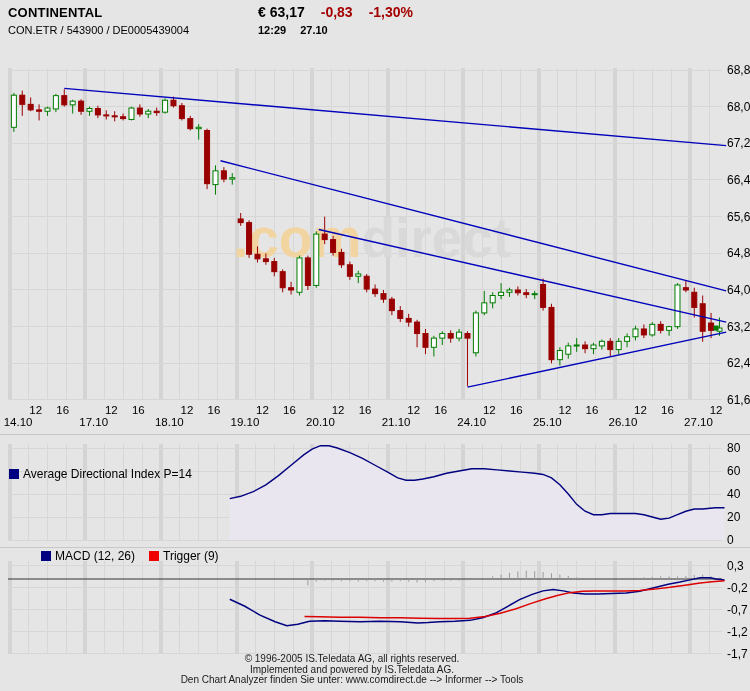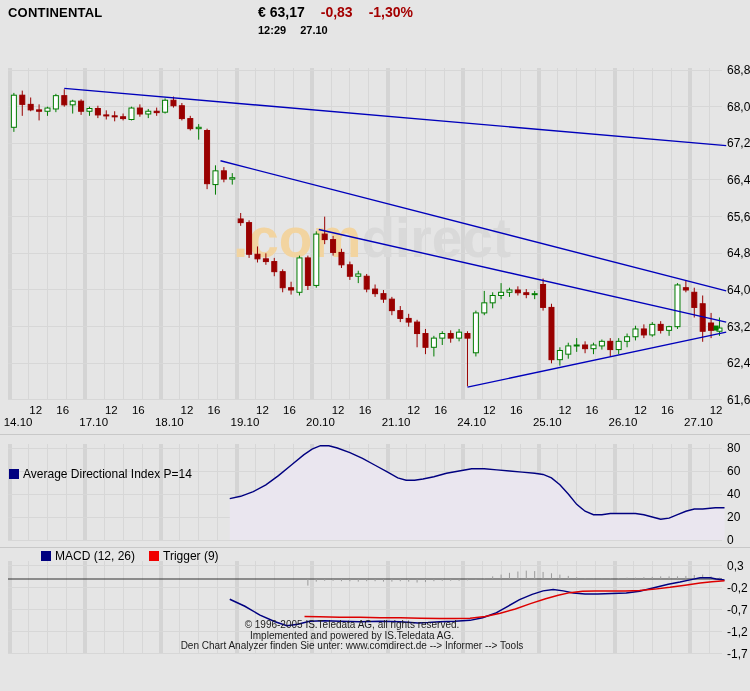--- a/index.html
+++ b/index.html
@@ -14,31 +14,32 @@
   #chg-abs{margin-left:16px;}
   #chg-pct{margin-left:16px;}
   #timerow{left:258px;top:24px;font-size:11px;font-weight:bold;}
   #timerow .date{margin-left:14px;}
   .legend{position:absolute;left:9px;display:flex;align-items:center;font-size:12px;height:12px;}
   #adx-legend{top:440px;margin-top:28px;}
   #macd-legend{top:550px;padding-left:32px;}
   .swatch{width:10px;height:10px;display:inline-block;margin-right:4px;}
   .swatch.navy{background:#000080;}
   .swatch.red{background:#f00000;margin-left:14px;}
-  #footer{position:absolute;left:0;top:620px;width:704px;text-align:center;
+  #footer{position:absolute;left:0;top:654px;width:704px;text-align:center;
           font-size:10px;line-height:10.5px;color:#1a1a1a;}
   svg{position:absolute;left:0;top:0;}
   svg text{font-family:"Liberation Sans",sans-serif;fill:#000;}
 </style>
 </head>
 <body>
 
 <div id="app">
 
   <div class="abs" id="title">CONTINENTAL</div>
+  <div class="abs" id="subtitle">CON.ETR  /  543900  /  DE0005439004</div>
 
   <div class="abs" id="pricerow">
     <span>€ 63,17</span><span id="chg-abs" class="neg">-0,83</span><span id="chg-pct" class="neg">-1,30%</span>
   </div>
   <div class="abs" id="timerow">
     <span>12:29</span><span class="date">27.10</span>
   </div>
 
   <svg id="chart" width="750" height="691">
       <g shape-rendering="crispEdges">

